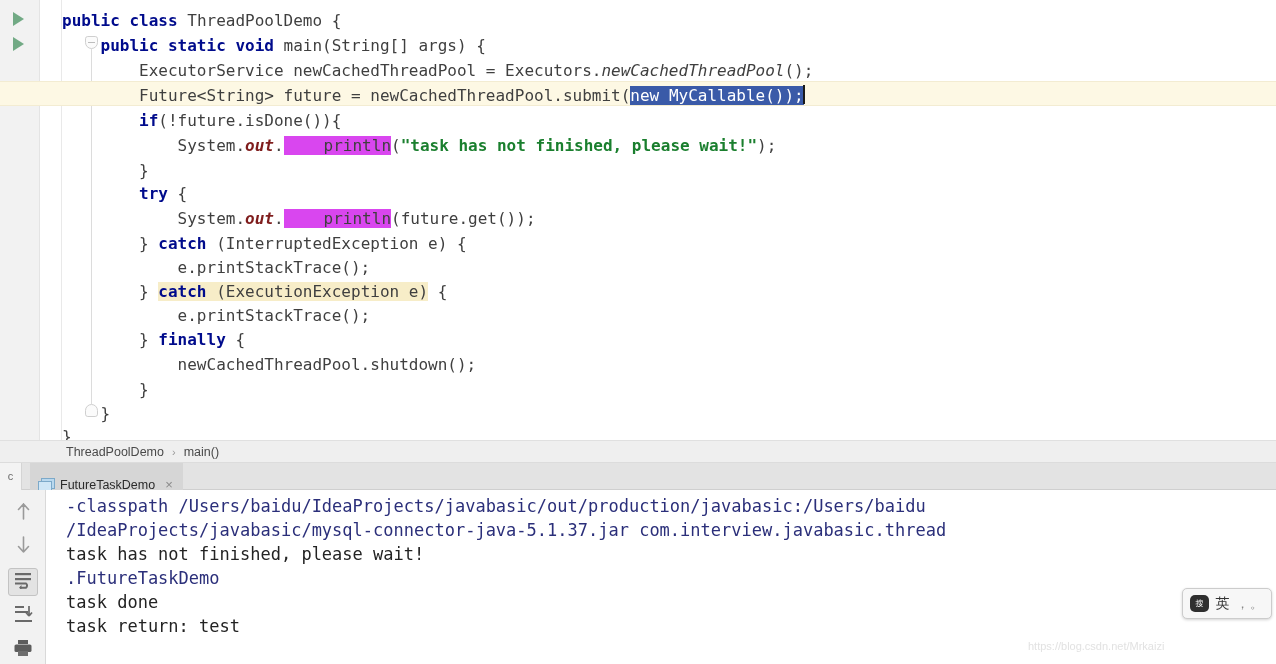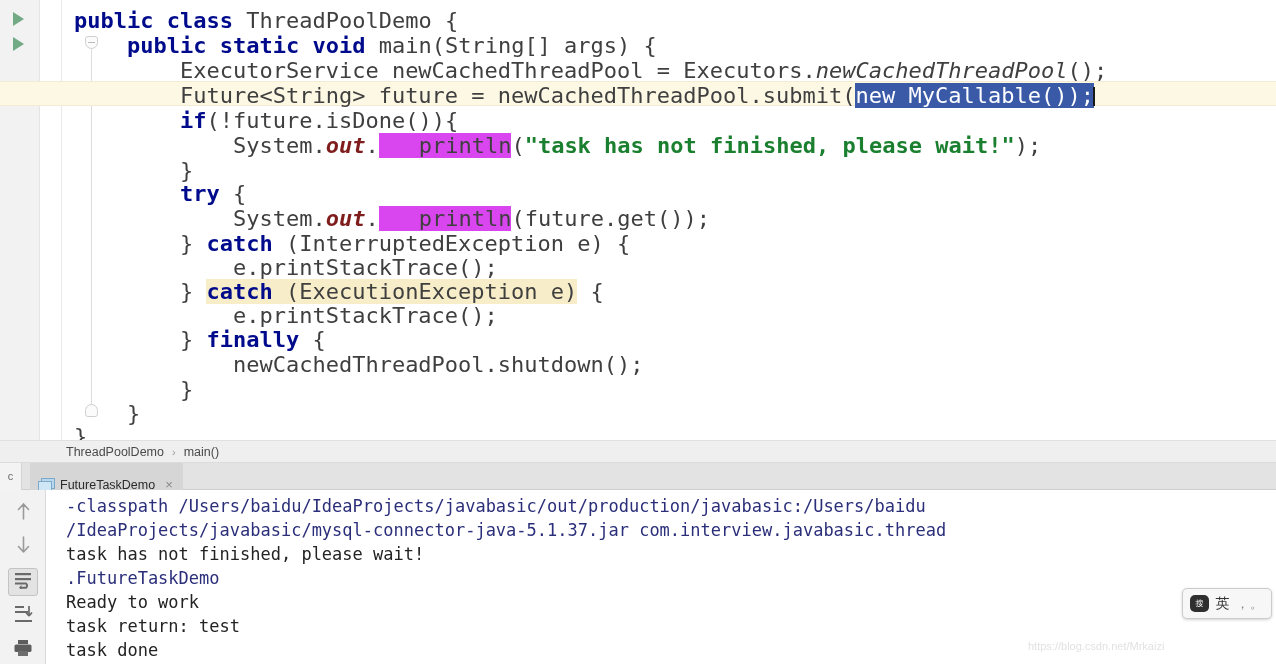--- a/index.html
+++ b/index.html
@@ -70,24 +70,24 @@
   }
   .current-line-hl {
     position: absolute; left: -62px; right: 0;
     height: 25px;
     background: #fdf8e4;
     border-top: 1px solid #f3ecd2;
     border-bottom: 1px solid #f3ecd2;
   }
   .line {
     position: absolute;
-    left: 12px;
+    left: 0;
     height: 25px; line-height: 25px;
     white-space: pre;
-    font-size: 22px;
+    font-size: 16px;
     color: #3f3f3f;
     letter-spacing: 0px;
   }
   .kw   { color: #000b8c; font-weight: bold; }
   .plain{ color: #3f3f3f; }
   .str  { color: #1a7f2e; font-weight: bold; }
   .ital { color: #7f1d1d; font-style: italic; font-weight: bold; }
   .statfn { color: #3f3f3f; font-style: italic; }
   .hl-id { background: #d946ef; color: #3f3f3f; padding-left: 40px; }
   .hl-warn { background: #f7edc8; }
@@ -325,23 +325,22 @@
           <rect x="5" y="12" width="10" height="5" fill="#6e6e6e"></rect>
         </svg>
       </div>
     </div>
 
     <div class="console-out" id="console-out">
         <div class="cline sys">-classpath /Users/baidu/IdeaProjects/javabasic/out/production/javabasic:/Users/baidu</div>
         <div class="cline sys">/IdeaProjects/javabasic/mysql-connector-java-5.1.37.jar com.interview.javabasic.thread</div>
         <div class="cline usr">task has not finished, please wait!</div>
         <div class="cline sys">.FutureTaskDemo</div>
-        <div class="cline usr">Ready to work</div>
+        <div class="cline usr">task done</div>
         <div class="cline usr">task return: test</div>
-        <div class="cline usr">task done</div>
       </div>
   </div>
 
   <div class="ime">
     <span class="ime-logo">搜</span>
     <span class="ime-mode">英</span>
     <span class="ime-punct">，。</span>
   </div>
 
   <div class="watermark">https://blog.csdn.net/Mrkaizi</div>

